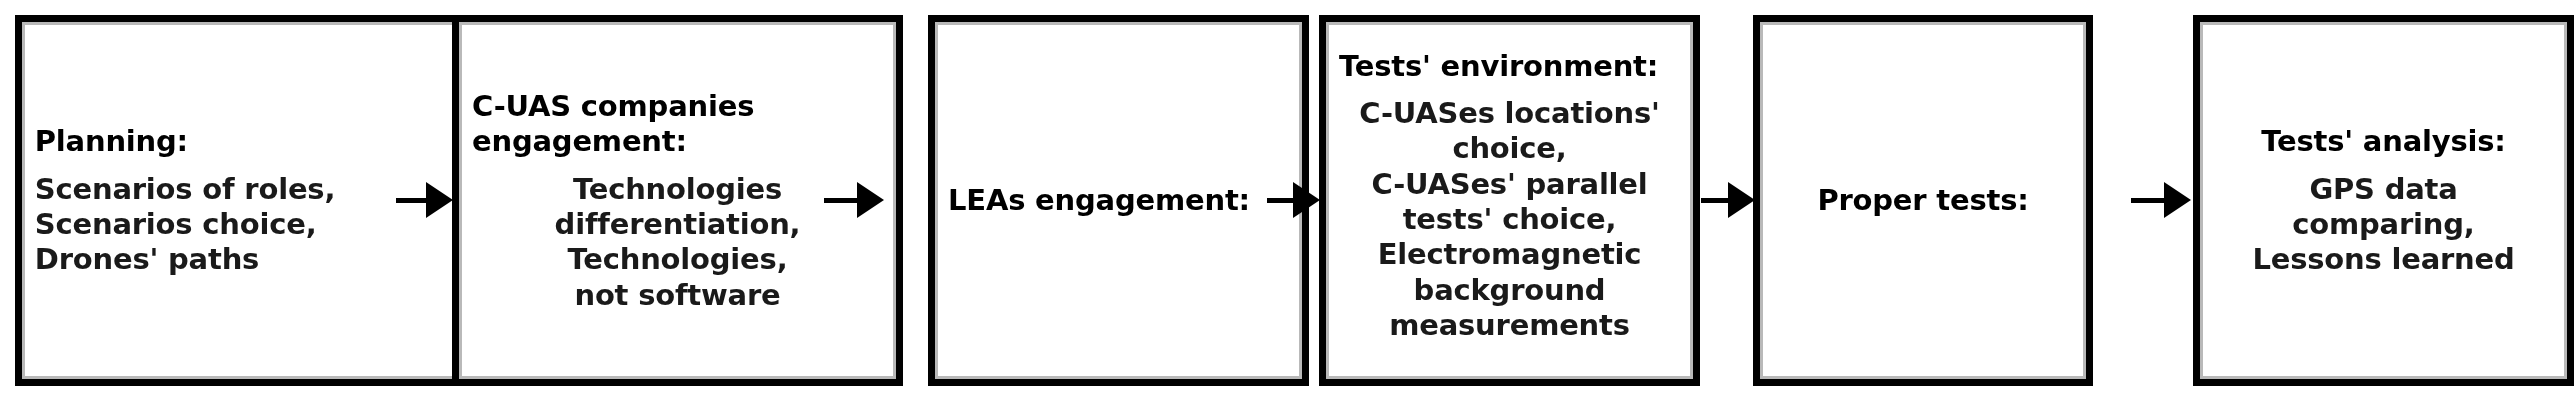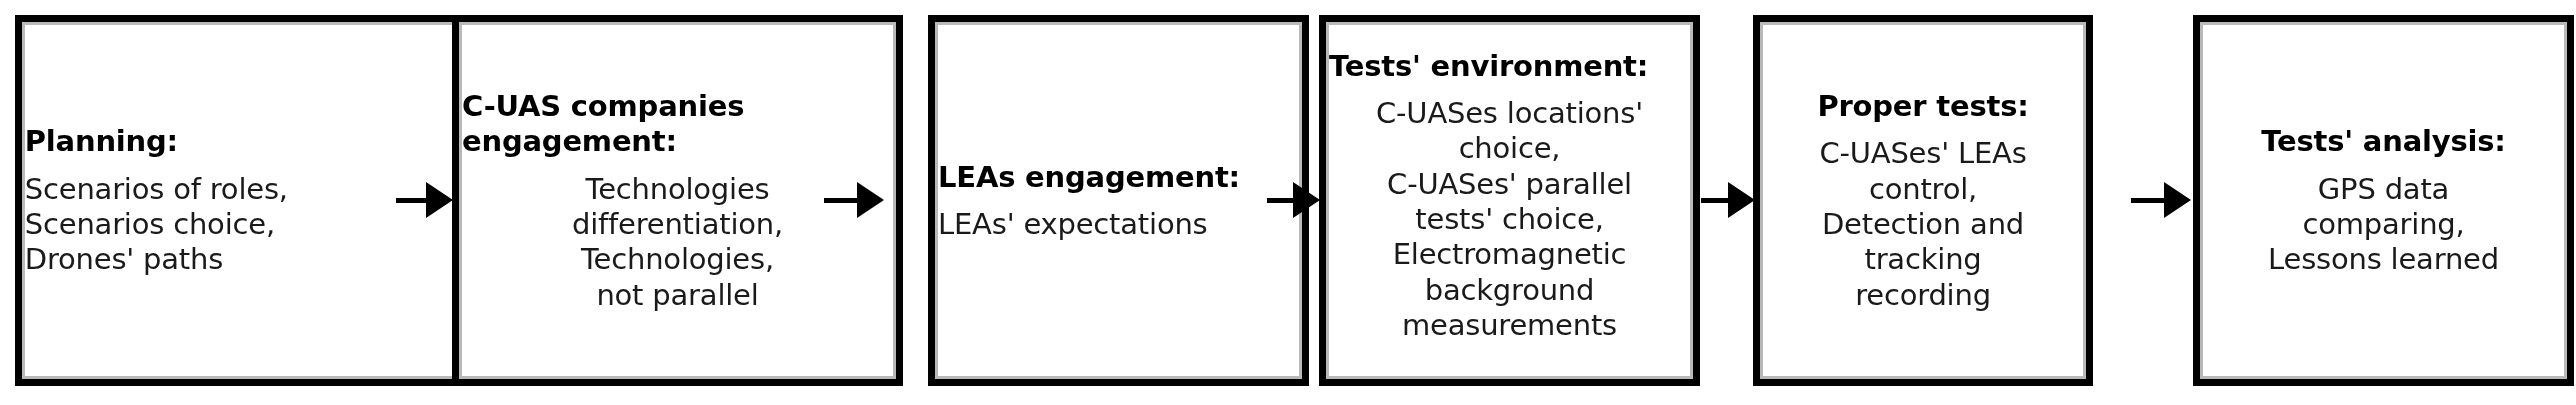--- a/index.html
+++ b/index.html
@@ -28,21 +28,21 @@
     position: absolute;
     top: 15.4px;
     height: 371px;
     box-sizing: border-box;
     background: #ffffff;
     border: 7.4px solid #000000;
     display: flex;
     flex-direction: column;
     justify-content: center;
     align-items: stretch;
-    padding: 0 3px;
+    padding: 0 13px;
   }
   
   .node::before {
     content: "";
     position: absolute;
     left: 0; top: 0; right: 0; bottom: 0;
     border: 3.7px solid #b9b9b9;
     pointer-events: none;
   }
   .node-inner {
@@ -52,21 +52,21 @@
   }
 
   .node-heading {
     font-weight: bold;
     font-size: 29px;
     line-height: 1.22;
     color: #000000;
     letter-spacing: -0.2px;
   }
   .node-body {
-    font-weight: normal;
+    font-weight: bold;
     font-size: 29px;
     line-height: 1.22;
     color: #1a1a1a;
     letter-spacing: -0.2px;
     white-space: pre-line;
     margin-top: 12px;
   }
   
   .align-left   .node-inner { text-align: left; }
   .align-center .node-inner { text-align: center; }
@@ -116,33 +116,32 @@
       <span class="head" style="left:29.5px;"></span>
     </div>
 
     <div class="node align-hangc" style="left:452px;width:451px;">
       <div class="node-inner">
         <div class="node-heading" style="text-align:left;white-space:pre-line;">C-UAS companies
 engagement:</div>
         <div class="node-body">Technologies
 differentiation,
 Technologies,
-not parallel</div>
+not software</div>
       </div>
     </div>
 
     <div class="connector" style="left:824px;width:62px;">
       <span class="shaft" style="width:38px;"></span>
       <span class="head" style="left:33px;"></span>
     </div>
 
     <div class="node align-left" style="left:928px;width:381px;">
       <div class="node-inner">
         <div class="node-heading">LEAs engagement:</div>
-        <div class="node-body">LEAs' expectations</div>
       </div>
     </div>
 
     <div class="connector" style="left:1267px;width:52px;">
       <span class="shaft" style="width:31px;"></span>
       <span class="head" style="left:26px;"></span>
     </div>
 
     <div class="node align-hangc" style="left:1319px;width:381px;">
       <div class="node-inner" style="position:relative;top:-4.9px;">
@@ -158,25 +157,20 @@
     </div>
 
     <div class="connector" style="left:1701px;width:53px;">
       <span class="shaft" style="width:32px;"></span>
       <span class="head" style="left:27px;"></span>
     </div>
 
     <div class="node align-center" style="left:1753px;width:340px;align-items:flex-end;">
       <div class="node-inner">
         <div class="node-heading">Proper tests:</div>
-        <div class="node-body">C-UASes' LEAs
-control,
-Detection and
-tracking
-recording</div>
       </div>
     </div>
 
     <div class="connector" style="left:2131px;width:62px;">
       <span class="shaft" style="width:38px;"></span>
       <span class="head" style="left:33px;"></span>
     </div>
 
     <div class="node align-hangc" style="left:2193px;width:381px;">
       <div class="node-inner">

